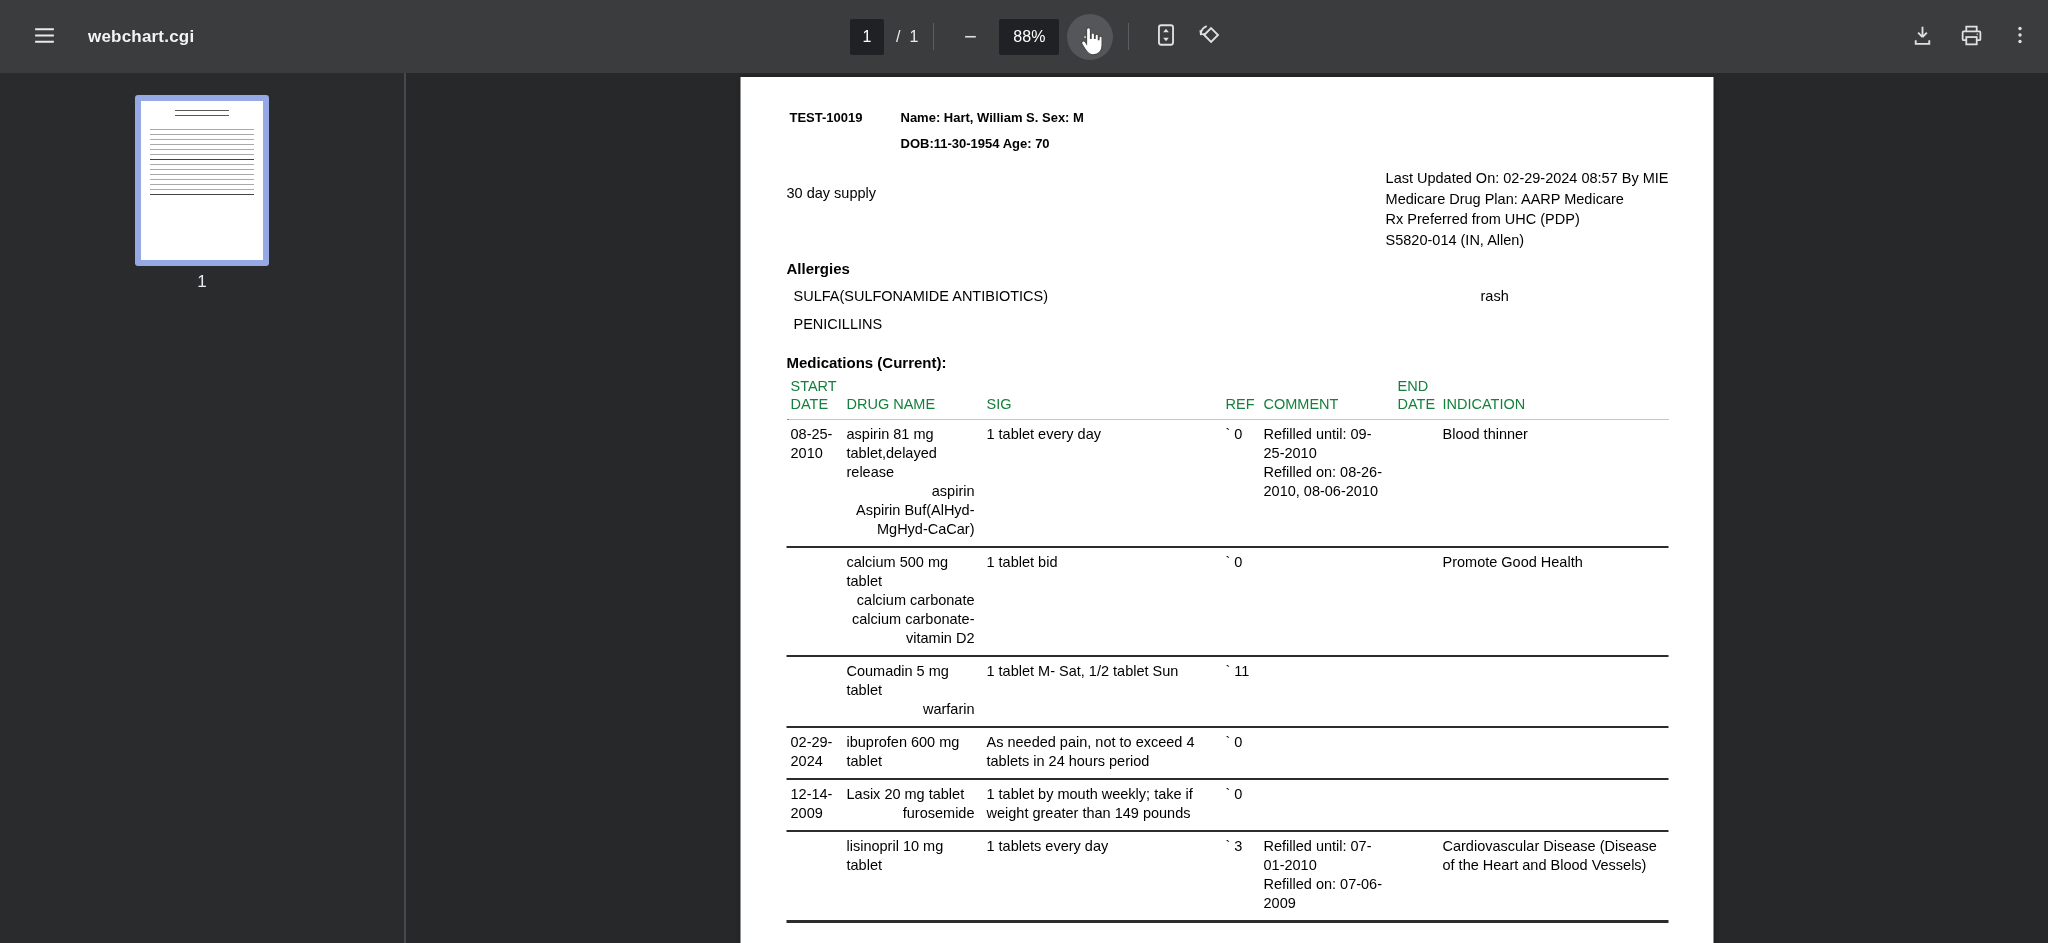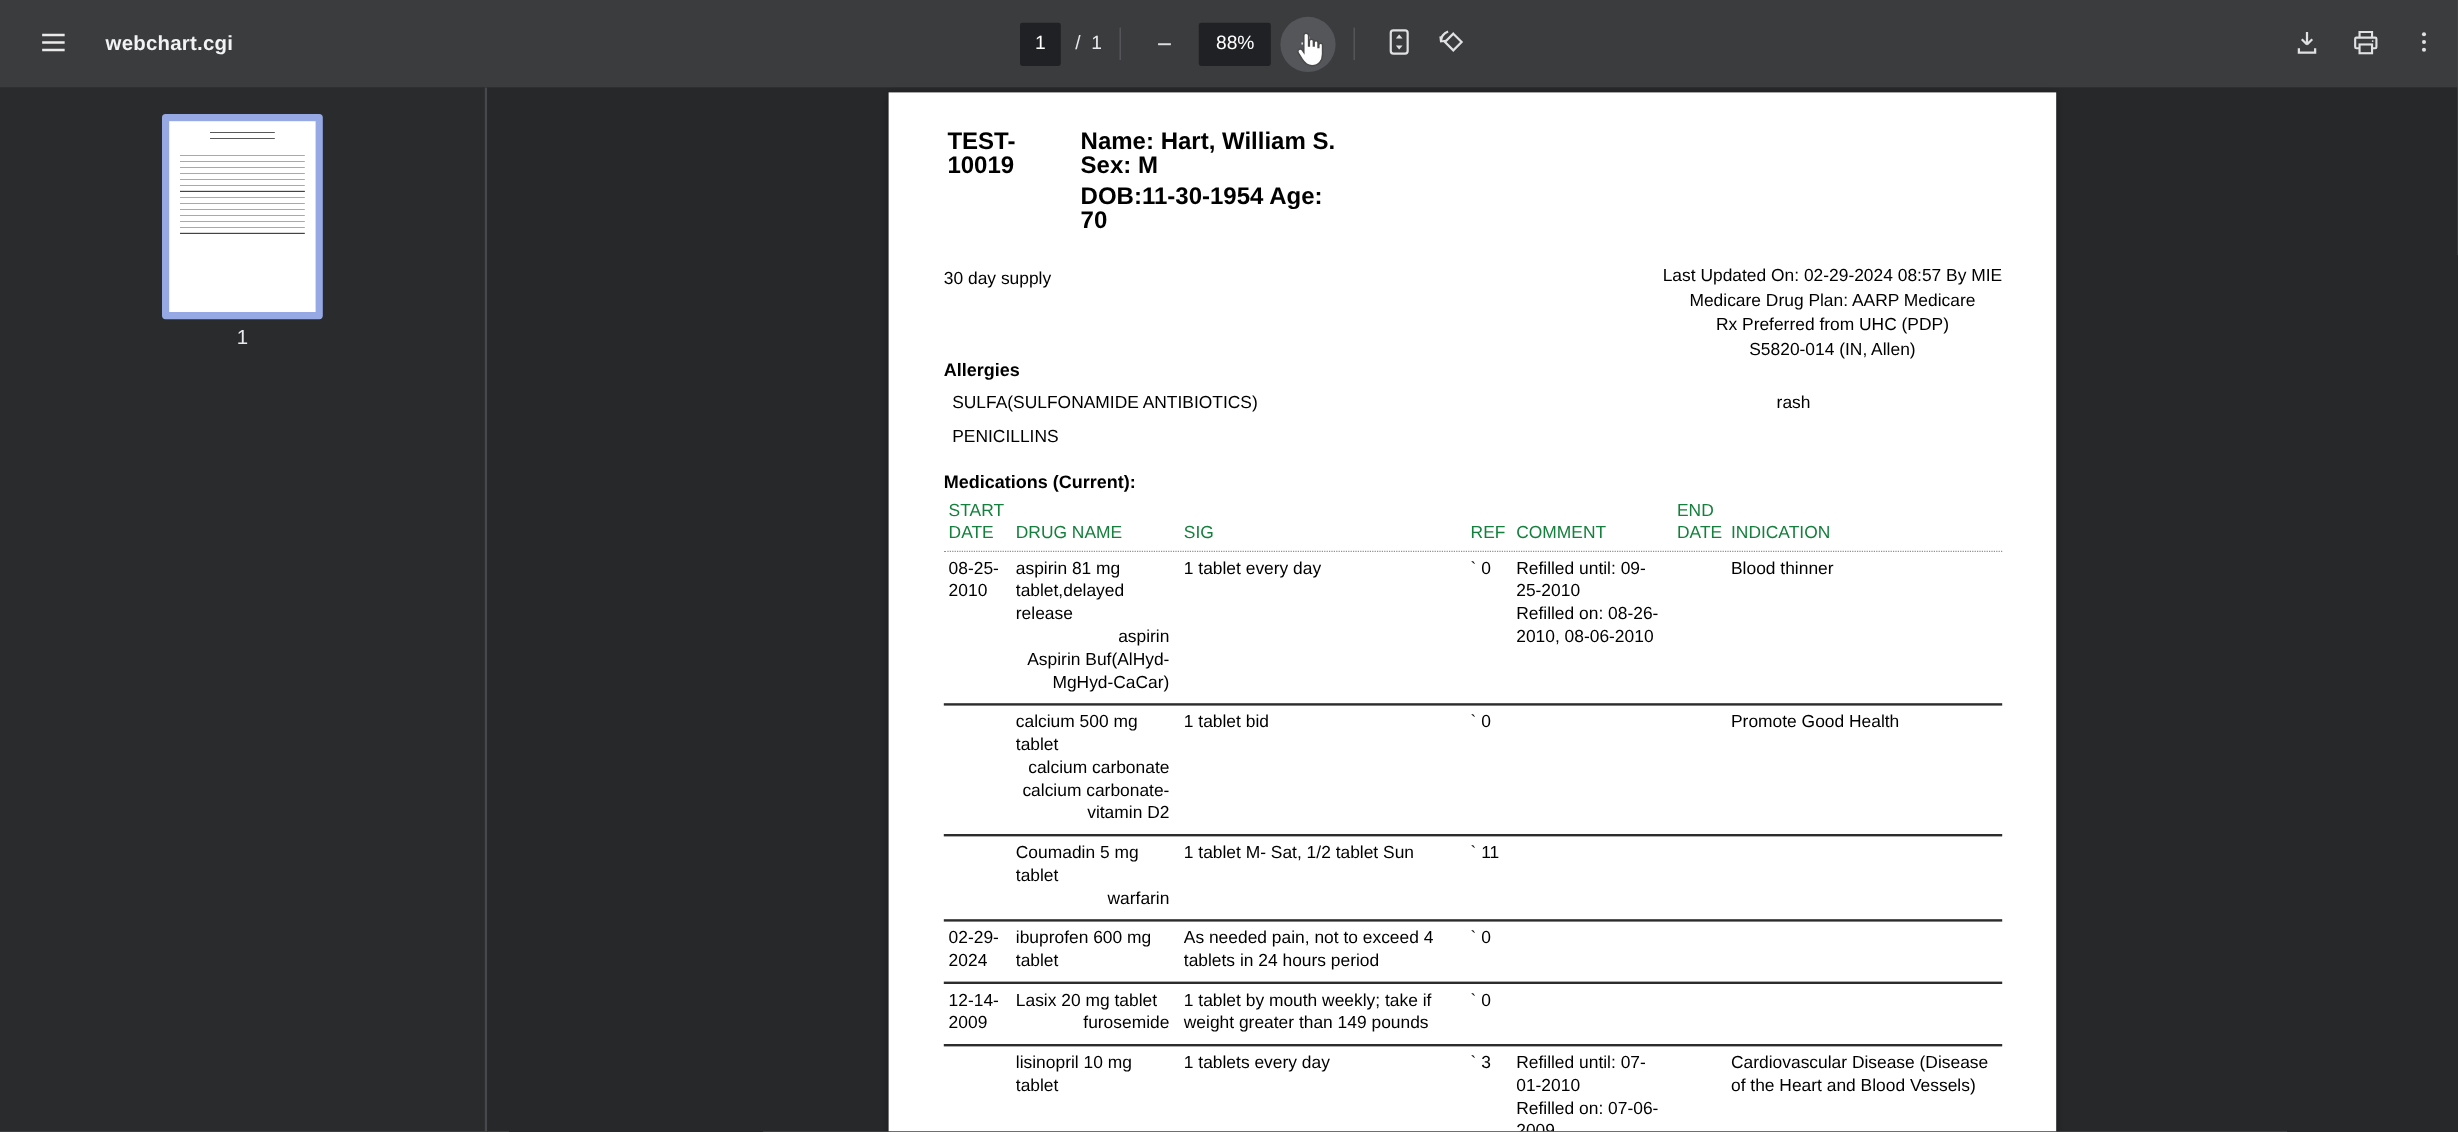--- a/index.html
+++ b/index.html
@@ -44,28 +44,28 @@
     background:repeating-linear-gradient(to bottom,rgba(0,0,0,.45) 0 1px,transparent 1px 5px);opacity:.75;}
   .tm-table{position:absolute;left:9px;right:9px;top:58px;height:36px;border-top:1px solid #444;border-bottom:1px solid #444;}
   .thumb-label{position:absolute;top:199px;left:0;width:100%;text-align:center;color:#e8eaed;font-size:17px;}
 
   .viewer{flex:1;position:relative;background:var(--viewer-bg);overflow:hidden;}
   .page{position:absolute;left:50%;transform:translateX(-50%);top:4px;width:973px;height:1259px;
     background:var(--page-bg);box-shadow:0 1px 5px rgba(0,0,0,.4);color:var(--doc-text);}
   .page-inner{padding:31px 45px 0 46px;font-size:14.5px;line-height:19px;}
 
   
-  .pt-header{display:flex;margin-left:3px;font-weight:bold;font-size:20px;line-height:20px;}
+  .pt-header{display:flex;margin-left:3px;font-weight:bold;font-size:13px;line-height:20px;}
   .pt-id{width:111px;}
   .pt-col{width:218px;}
   .pt-dob{margin-top:6px;}
 
   
   .info-row{position:relative;height:78px;margin-top:14px;}
-  .updated{position:absolute;right:0;top:12px;text-align:center;line-height:20.5px;}
+  .updated{position:absolute;right:0;top:0;text-align:left;line-height:20.5px;}
   .supply{position:absolute;left:0;top:16px;}
   .sheet-title{position:absolute;left:0;right:0;top:32px;text-align:center;font-weight:bold;font-size:17.5px;}
 
   
   .allergies{margin-top:13px;}
   .sec-heading{font-weight:bold;font-size:15px;}
   .al-header{position:relative;margin-top:7px;padding:0 0 7px 7px;border-bottom:1px dotted #8f8f8f;color:#1a1a1a;}
   .al-reaction-h{position:absolute;left:694px;top:0;}
   .al-row{position:relative;padding-left:7px;margin-top:9px;}
   .al-react{position:absolute;left:694px;top:0;}

